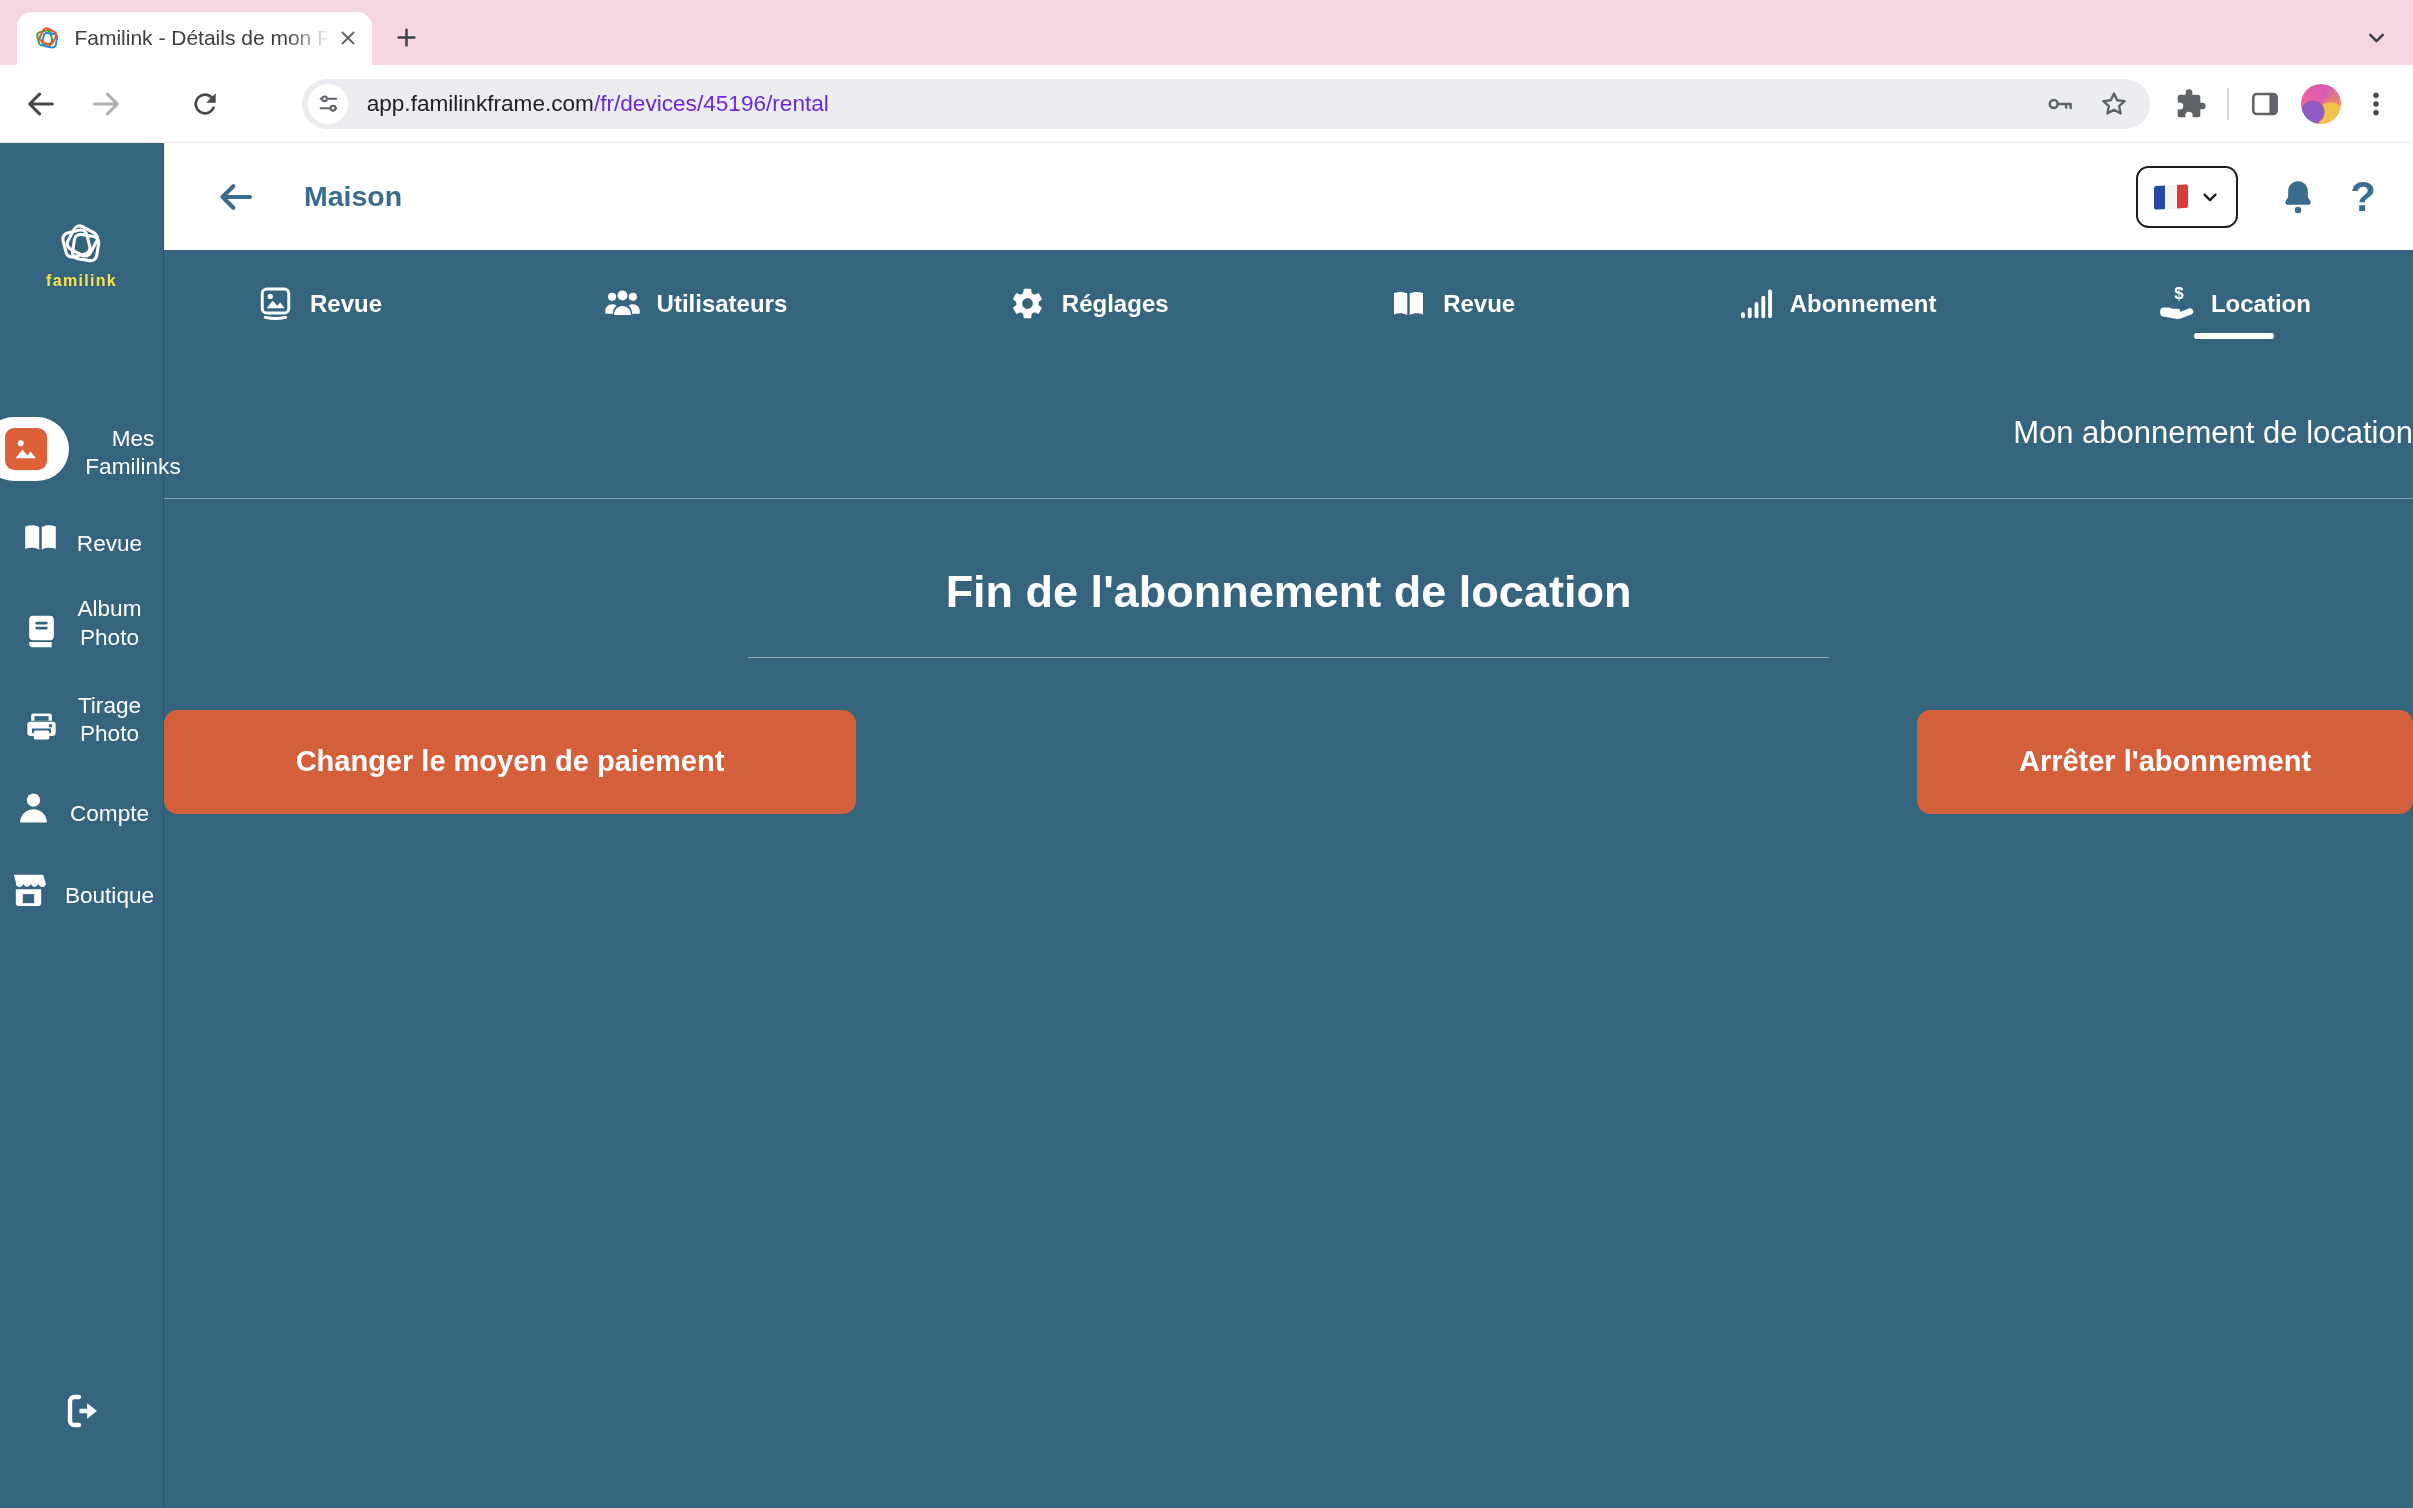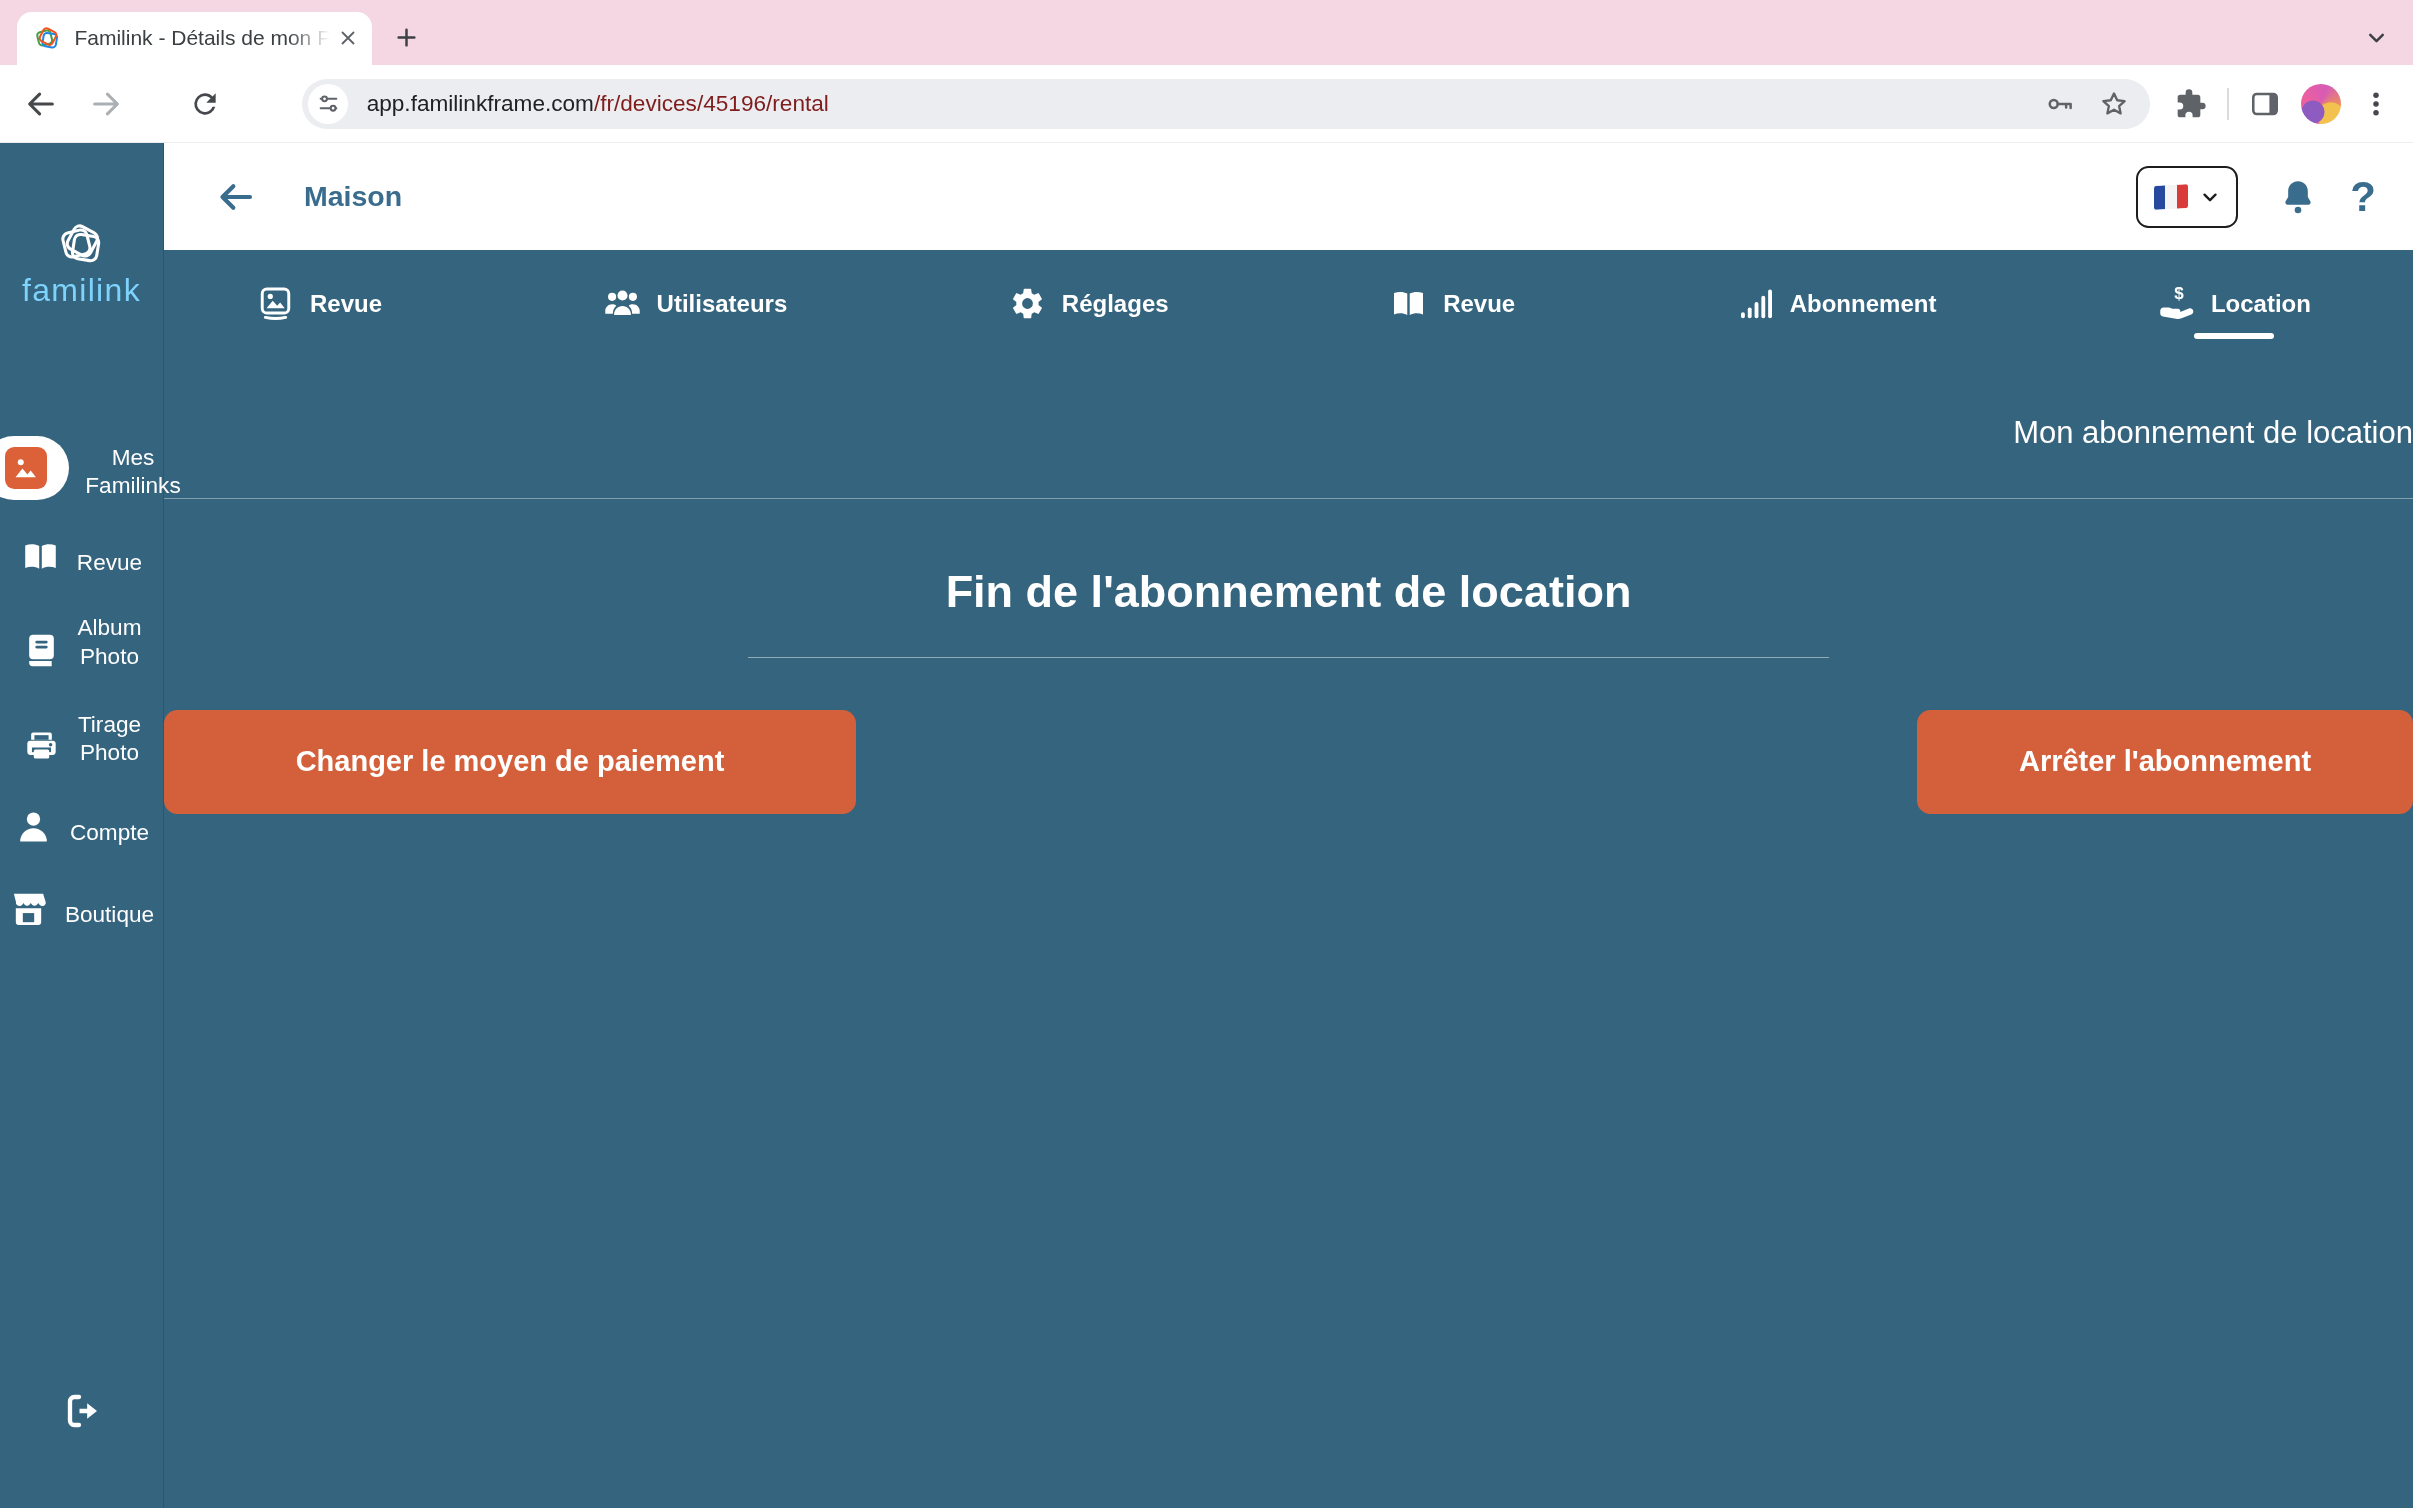--- a/index.html
+++ b/index.html
@@ -24,36 +24,36 @@
              border-bottom:0.8px solid rgba(0,0,0,0.07); flex:0 0 auto; }
   .nav-btn { width:47px; height:47px; border-radius:50%; display:flex; align-items:center; justify-content:center; flex:0 0 auto; }
   .nav-back { color:#45484D; }
   .nav-fwd  { color:#ABB0B5; margin-left:18.4px; }
   .nav-reload { color:#45484D; margin-left:52px; }
   .urlbar { flex:1; height:50px; margin-left:74px; margin-right:25px; background:#ECEDF0; border-radius:25px;
             display:flex; align-items:center; padding:0 20px 0 5.9px; }
   .chip { width:40px; height:40px; background:#fff; border-radius:50%; display:flex; align-items:center; justify-content:center; flex:0 0 auto; }
   .url-text { margin-left:18.4px; font-size:22.6px; white-space:nowrap; }
   .url-domain { color:#202124; }
-  .url-path { color:#7f1d1d; }
+  .url-path { color:#6d28d9; }
   .url-spacer { flex:1; }
   .url-ico { width:32px; height:32px; display:flex; align-items:center; justify-content:center; margin-left:22px; flex:0 0 auto; }
   .tb-right { display:flex; align-items:center; gap:20px; flex:0 0 auto; }
   .tb-sep { width:1.7px; height:32px; background:#D8DADE; }
   .avatar { width:40px; height:40px; border-radius:50%;
             background:radial-gradient(circle at 30% 70%, #8E5BC0 0 28%, transparent 30%),
                        radial-gradient(circle at 75% 80%, #F2C14E 0 30%, transparent 32%),
                        conic-gradient(from 200deg, #F06292, #EC5FA0, #D55BB5, #F29A4E, #F06292); }
 
   
   .app { flex:1; display:flex; background:#35647E; min-height:0; }
   .sidebar { width:164px; flex:0 0 auto; display:flex; flex-direction:column; align-items:center;
              border-right:0.8px solid rgba(0,0,0,0.14); padding-top:77px; color:#fff; }
   .logo { display:flex; flex-direction:column; align-items:center; gap:3.4px; }
-  .logo-text { font-size:32px; font-weight:400; letter-spacing:1.3px; color:#7dd3fc; }
+  .logo-text { font-size:16px; font-weight:700; letter-spacing:1.3px; color:#fde047; }
   .side-item { display:flex; flex-direction:row; align-items:flex-end; gap:16px; color:#fff; }
   .side-label { font-size:22.6px; line-height:1.25; text-align:center; white-space:pre-line; }
   .pill { width:87px; height:64px; background:#fff; border-radius:34px; display:flex; align-items:center; justify-content:center; }
   .pill-sq { width:42px; height:42px; background:#DC6139; border-radius:9.2px; display:flex; align-items:center; justify-content:center; }
   .s-ico { width:40px; height:40px; display:flex; align-items:center; justify-content:center; }
   .logout { margin-top:auto; margin-bottom:77px; }
 
   .main { flex:1; display:flex; flex-direction:column; min-width:0; }
   .app-header { height:107px; background:#fff; display:flex; align-items:center; padding:0 37px 0 49px; flex:0 0 auto; }
   .hdr-back { width:44px; height:44px; color:#3A6C8D; display:flex; align-items:center; justify-content:center; }

